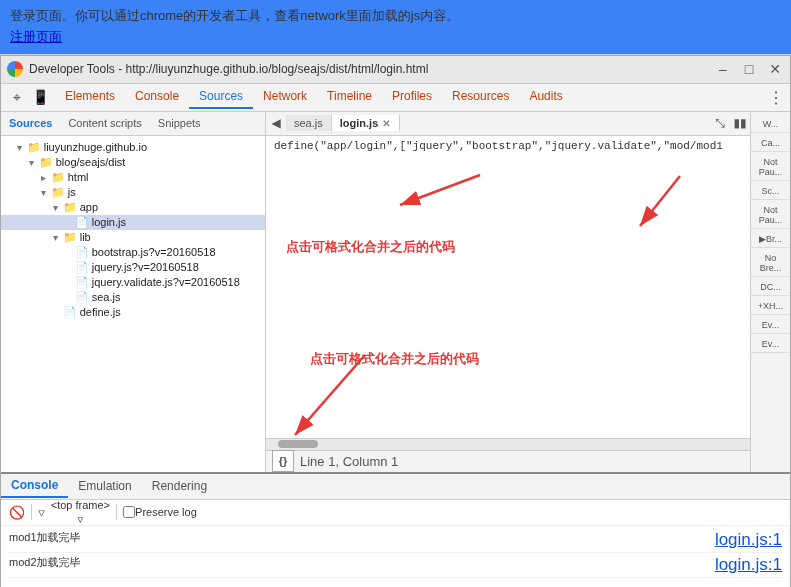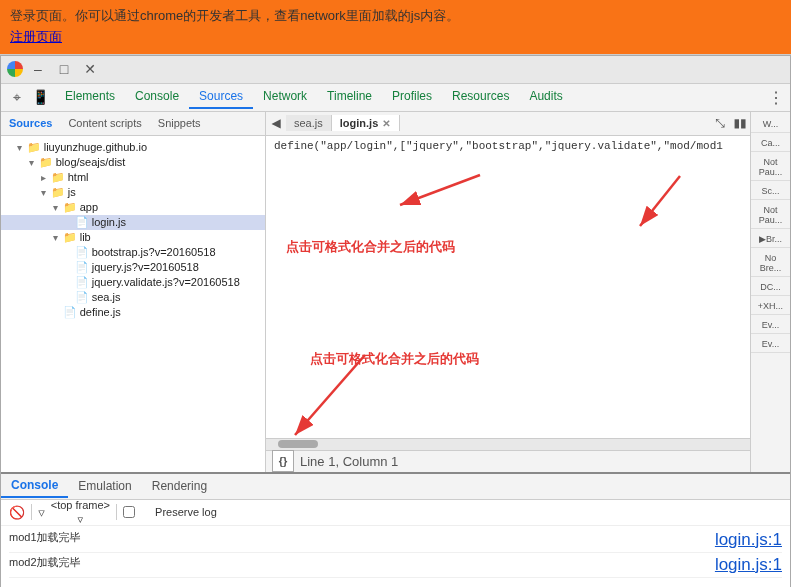--- a/index.html
+++ b/index.html
@@ -1,19 +1,19 @@
 <!DOCTYPE html>
 <html><head>
   <meta charset="utf-8">
   <style>
     * { margin: 0; padding: 0; box-sizing: border-box; }
     body { font-family: Arial, sans-serif; font-size: 12px; background: #f0f0f0; color: #333; }
 
     .top-annotation {
-      background: #f97316;
+      background: #3b82f6;
       padding: 6px 10px;
       font-size: 13px;
       color: #333;
       line-height: 1.6;
       border-bottom: 1px solid #ccc;
     }
     .top-annotation a { color: #0000cc; text-decoration: underline; }
 
     .devtools-window {
       border: 1px solid #aaa;
@@ -54,21 +54,21 @@
     }
     .devtools-menubar .menu-icon {
       display: inline-flex; align-items: center; justify-content: center;
       width: 20px; height: 20px; margin-right: 4px; cursor: pointer;
       font-size: 14px; color: #555;
     }
     .devtools-menubar .tab {
       padding: 4px 10px;
       font-size: 12px;
       cursor: pointer;
-      color: #15803d;
+      color: #c2410c;
       border-bottom: 2px solid transparent;
     }
     .devtools-menubar .tab.active {
       color: #1a73e8;
       border-bottom: 2px solid #1a73e8;
     }
     .devtools-menubar .more-icon {
       margin-left: auto;
       font-size: 16px;
       color: #555;
@@ -275,21 +275,21 @@
     .console-toolbar .icon-btn {
       font-size: 13px; cursor: pointer; color: #555;
       display: flex; align-items: center;
     }
     .console-toolbar .separator { width: 1px; height: 16px; background: #ccc; }
     .console-toolbar .frame-select {
       font-size: 11px; color: #333; cursor: pointer;
       display: flex; align-items: center; gap: 2px; flex-direction: column;
     }
     .console-toolbar .preserve-log {
-      display: flex; align-items: flex-end; gap: 20px;
+      display: flex; align-items: flex-end; gap: 0;
       font-size: 11px; cursor: pointer;
     }
     .console-toolbar input[type=checkbox] { width: 12px; height: 12px; }
 
     .console-output {
       flex: 1;
       overflow: auto;
       padding: 2px 8px;
       font-size: 11px;
     }
@@ -320,20 +320,21 @@
 <div class="top-annotation">
   <span>登录页面。你可以通过chrome的开发者工具，查看network里面加载的js内容。</span><br>
   <a href="#">注册页面</a>
 </div>
 
 <div class="devtools-container" style="position:relative;">
   <div class="devtools-window">
 
     <div class="devtools-titlebar">
       <div class="icon-chrome"></div>
+      <span class="title">Developer Tools - http://liuyunzhuge.github.io/blog/seajs/dist/html/login.html</span>
       <div class="titlebar-controls">
         <span>–</span>
         <span>□</span>
         <span>✕</span>
       </div>
     </div>
 
     <div class="devtools-menubar">
       <span class="menu-icon">⌖</span>
       <span class="menu-icon">📱</span>

